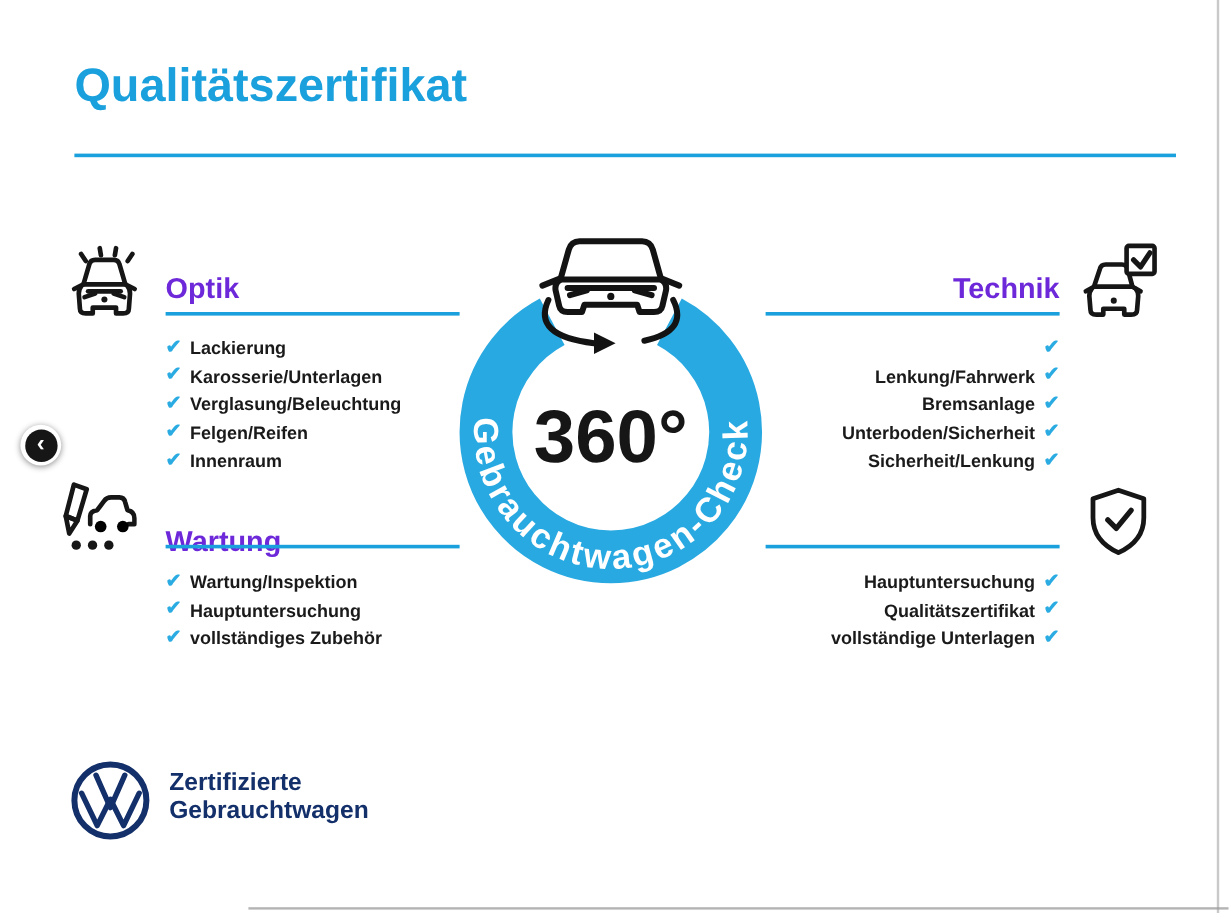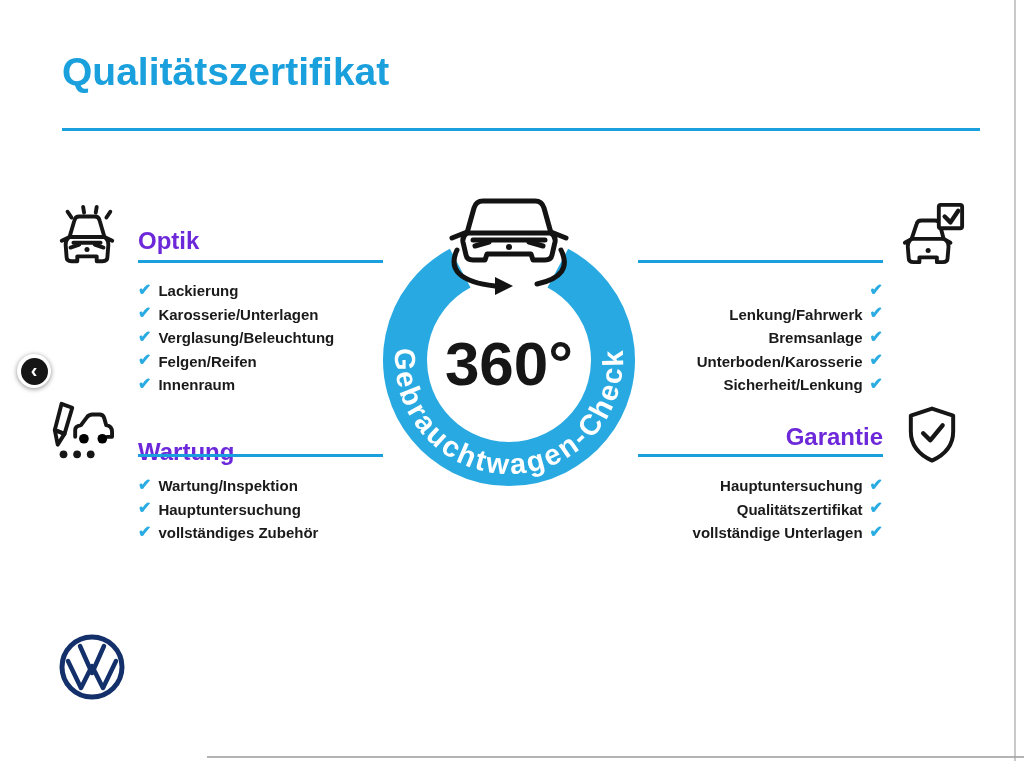--- a/index.html
+++ b/index.html
@@ -115,36 +115,37 @@
   </div>
 
   <svg class="icon-svg" style="left:900px; top:202px;" width="66" height="66" viewBox="0 0 68 68">
     <path d="M12 38 L17 23 Q18 19 22 19 H36 Q40 19 41 23 L45 38"></path>
     <path d="M5 42 L12 38 H45 L52 42"></path>
     <path d="M10 40 Q8 42 8 46 L9 58 Q9 62 14 62 H20 V57 H38 V62 H44 Q49 62 49 58 L50 46 Q50 42 48 40"></path>
     <circle class="fillme" cx="29" cy="50" r="2.6"></circle>
     <rect class="whitebox" x="40" y="3" width="24" height="24" rx="2"></rect>
     <path d="M46 15 L52 21 L60 9" style="stroke-width:4.5"></path>
   </svg>
+  <h2 class="sec-title" style="left:638px; top:227px; width:245px; text-align:right;">Technik</h2>
   <div class="sec-rule" style="left:638px; top:260px;"></div>
   <div class="list right" style="left:638px; top:279px;">
     <div class="row">
       <span class="chk">✔</span>
     </div>
     <div class="row">
       <span class="chk">✔</span>
       <span class="lbl">Lenkung/Fahrwerk</span>
     </div>
     <div class="row">
       <span class="chk">✔</span>
       <span class="lbl">Bremsanlage</span>
     </div>
     <div class="row">
       <span class="chk">✔</span>
-      <span class="lbl">Unterboden/Karosserie</span>
+      <span class="lbl">Unterboden/Sicherheit</span>
     </div>
     <div class="row">
       <span class="chk">✔</span>
       <span class="lbl">Sicherheit/Lenkung</span>
     </div>
   </div>
 
   <svg class="icon-svg" style="left:48px; top:398px;" width="66" height="66" viewBox="0 0 68 68">
     <path d="M14 6 L25 10 L17 37 L7 33 Z"></path>
     <path d="M7 33 L17 37 L10 48 Z"></path>
@@ -169,21 +170,20 @@
     <div class="row">
       <span class="chk">✔</span>
       <span class="lbl">vollständiges Zubehör</span>
     </div>
   </div>
 
   <svg class="icon-svg" style="left:902px; top:404px;" width="60" height="62" viewBox="0 0 68 70">
     <path d="M34 5 L58 13 V31 Q58 53 34 64 Q10 53 10 31 V13 Z" style="stroke-width:4.5"></path>
     <path d="M24 33 L32 41 L46 24" style="stroke-width:5"></path>
   </svg>
-  <h2 class="sec-title" style="left:638px; top:423px; width:245px; text-align:right;">Garantie</h2>
   <div class="sec-rule" style="left:638px; top:454px;"></div>
   <div class="list right" style="left:638px; top:474px;">
     <div class="row">
       <span class="chk">✔</span>
       <span class="lbl">Hauptuntersuchung</span>
     </div>
     <div class="row">
       <span class="chk">✔</span>
       <span class="lbl">Qualitätszertifikat</span>
     </div>
@@ -219,17 +219,21 @@
       <polygon class="dotfill" points="140,82 158,91 140,100"></polygon>
       <path d="M206 55 Q219 81 182 89"></path>
     </g>
   </svg>
 
   <svg class="icon-svg vw-logo" style="left:58px; top:633px;" width="68" height="68" viewBox="0 0 68 68">
     <circle cx="34" cy="34" r="30" style="stroke-width:5"></circle>
     <path d="M22 13 L34 40 L46 13" style="stroke-width:4.5"></path>
     <path d="M10 28 L23 55 L34 33 L45 55 L58 28" style="stroke-width:4.5"></path>
   </svg>
+  <div class="brand-text">
+    <div>Zertifizierte</div>
+    <div>Gebrauchtwagen</div>
+  </div>
 
   <div class="edge-v"></div>
   <div class="edge-b"></div>
 
 </div>
 
 </body></html>

